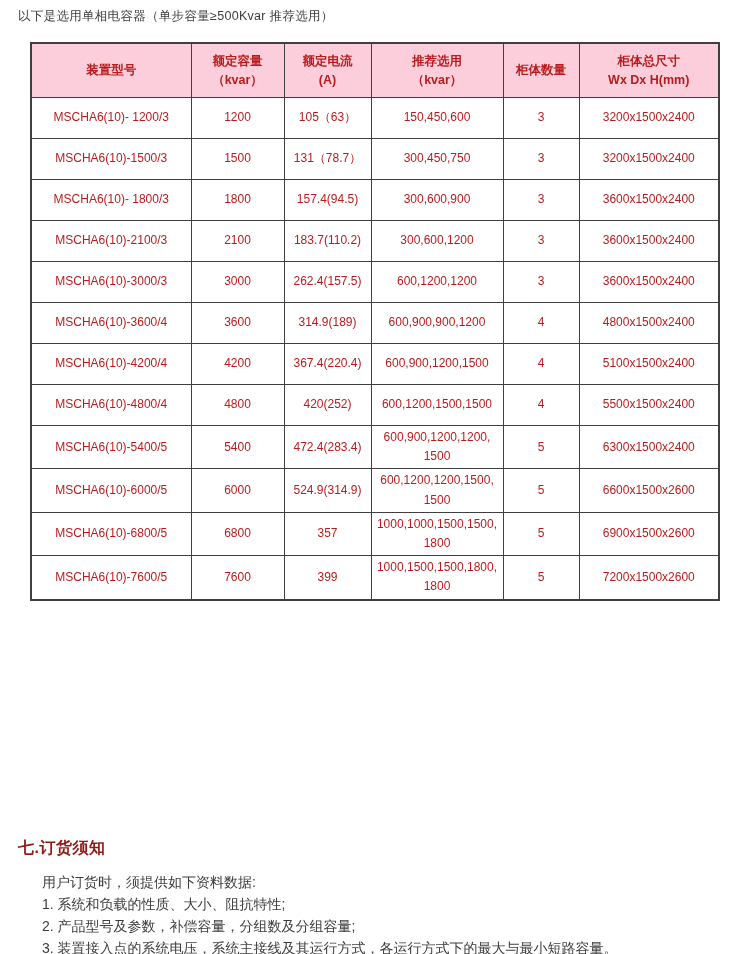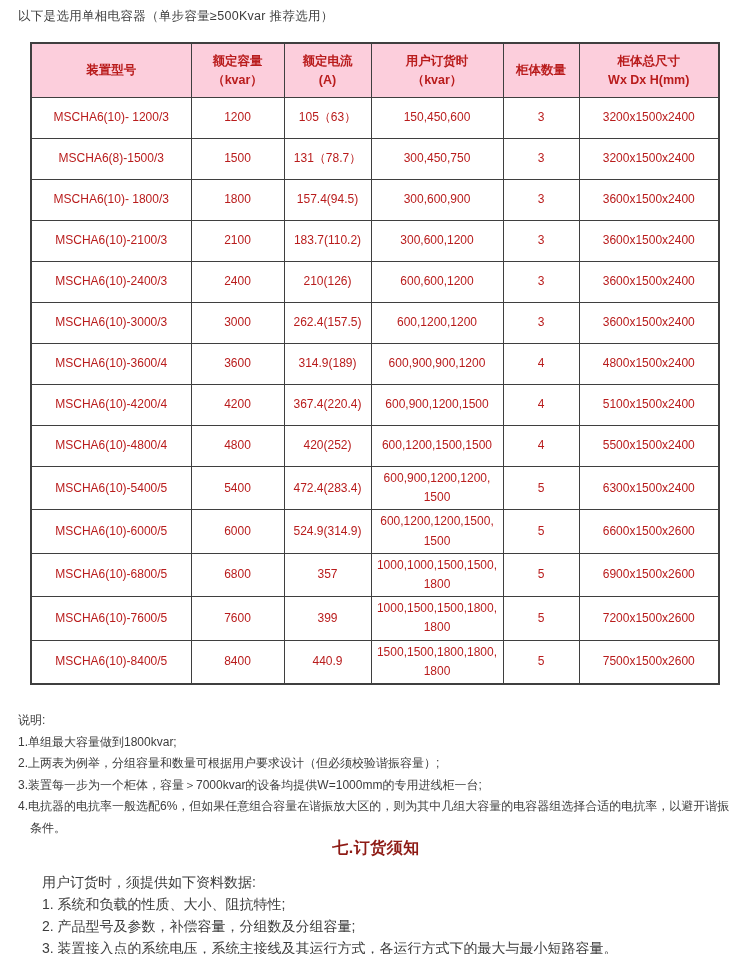--- a/index.html
+++ b/index.html
@@ -28,21 +28,21 @@
   }
   table.spec tbody td { height:36px; line-height:1.6; }
   .notes {
     position:absolute; left:18px; top:710px; width:716px;
     font-size:12px; line-height:21.5px; color:#3c3c3c;
   }
   .note-line { padding-left:12px; text-indent:-12px; }
   .order { position:absolute; left:18px; top:838px; width:716px; }
   .order-title {
     font-size:16px; font-weight:bold; letter-spacing:0.5px;
-    color:var(--accent, #8E1B15); margin:0 0 12px 0;text-align:center;
+    color:var(--accent, #8E1B15); margin:0 0 12px 0;
   }
   .order-intro, .order-item {
     margin-left:24px; font-size:14px; line-height:22px; color:#3c3c3c;
   }
 </style>
 </head>
 <body>
 
 <div class="page">
 
@@ -57,65 +57,57 @@
       <col style="width:76px">
       <col style="width:140px">
     </colgroup>
     <thead>
       <tr>
         <th>装置型号</th>
         <th>额定容量
 （kvar）</th>
         <th>额定电流
 (A)</th>
-        <th>用户订货时
+        <th>推荐选用
 （kvar）</th>
         <th>柜体数量</th>
         <th>柜体总尺寸
 Wx Dx H(mm)</th>
       </tr>
     </thead>
     <tbody>
         <tr>
           <td>MSCHA6(10)- 1200/3</td>
           <td>1200</td>
           <td>105（63）</td>
           <td>150,450,600</td>
           <td>3</td>
           <td>3200x1500x2400</td>
         </tr>
         <tr>
-          <td>MSCHA6(8)-1500/3</td>
+          <td>MSCHA6(10)-1500/3</td>
           <td>1500</td>
           <td>131（78.7）</td>
           <td>300,450,750</td>
           <td>3</td>
           <td>3200x1500x2400</td>
         </tr>
         <tr>
           <td>MSCHA6(10)- 1800/3</td>
           <td>1800</td>
           <td>157.4(94.5)</td>
           <td>300,600,900</td>
           <td>3</td>
           <td>3600x1500x2400</td>
         </tr>
         <tr>
           <td>MSCHA6(10)-2100/3</td>
           <td>2100</td>
           <td>183.7(110.2)</td>
           <td>300,600,1200</td>
-          <td>3</td>
-          <td>3600x1500x2400</td>
-        </tr>
-        <tr>
-          <td>MSCHA6(10)-2400/3</td>
-          <td>2400</td>
-          <td>210(126)</td>
-          <td>600,600,1200</td>
           <td>3</td>
           <td>3600x1500x2400</td>
         </tr>
         <tr>
           <td>MSCHA6(10)-3000/3</td>
           <td>3000</td>
           <td>262.4(157.5)</td>
           <td>600,1200,1200</td>
           <td>3</td>
           <td>3600x1500x2400</td>
@@ -173,41 +165,23 @@
         </tr>
         <tr>
           <td>MSCHA6(10)-7600/5</td>
           <td>7600</td>
           <td>399</td>
           <td>1000,1500,1500,1800,
 1800</td>
           <td>5</td>
           <td>7200x1500x2600</td>
         </tr>
-        <tr>
-          <td>MSCHA6(10)-8400/5</td>
-          <td>8400</td>
-          <td>440.9</td>
-          <td>1500,1500,1800,1800,
-1800</td>
-          <td>5</td>
-          <td>7500x1500x2600</td>
-        </tr>
       </tbody>
   </table>
 
-  <div class="notes">
-    <div>说明:</div>
-    <div>
-        <div class="note-line">1.单组最大容量做到1800kvar;</div>
-        <div class="note-line">2.上两表为例举，分组容量和数量可根据用户要求设计（但必须校验谐振容量）;</div>
-        <div class="note-line">3.装置每一步为一个柜体，容量＞7000kvar的设备均提供W=1000mm的专用进线柜一台;</div>
-        <div class="note-line">4.电抗器的电抗率一般选配6%，但如果任意组合容量在谐振放大区的，则为其中几组大容量的电容器组选择合适的电抗率，以避开谐振条件。</div>
-      </div>
-  </div>
 
   <div class="order">
     <div class="order-title">七.订货须知</div>
     <div class="order-intro">用户订货时，须提供如下资料数据:</div>
     <div>
         <div class="order-item">1. 系统和负载的性质、大小、阻抗特性;</div>
         <div class="order-item">2. 产品型号及参数，补偿容量，分组数及分组容量;</div>
         <div class="order-item">3. 装置接入点的系统电压，系统主接线及其运行方式，各运行方式下的最大与最小短路容量。</div>
       </div>
   </div>

